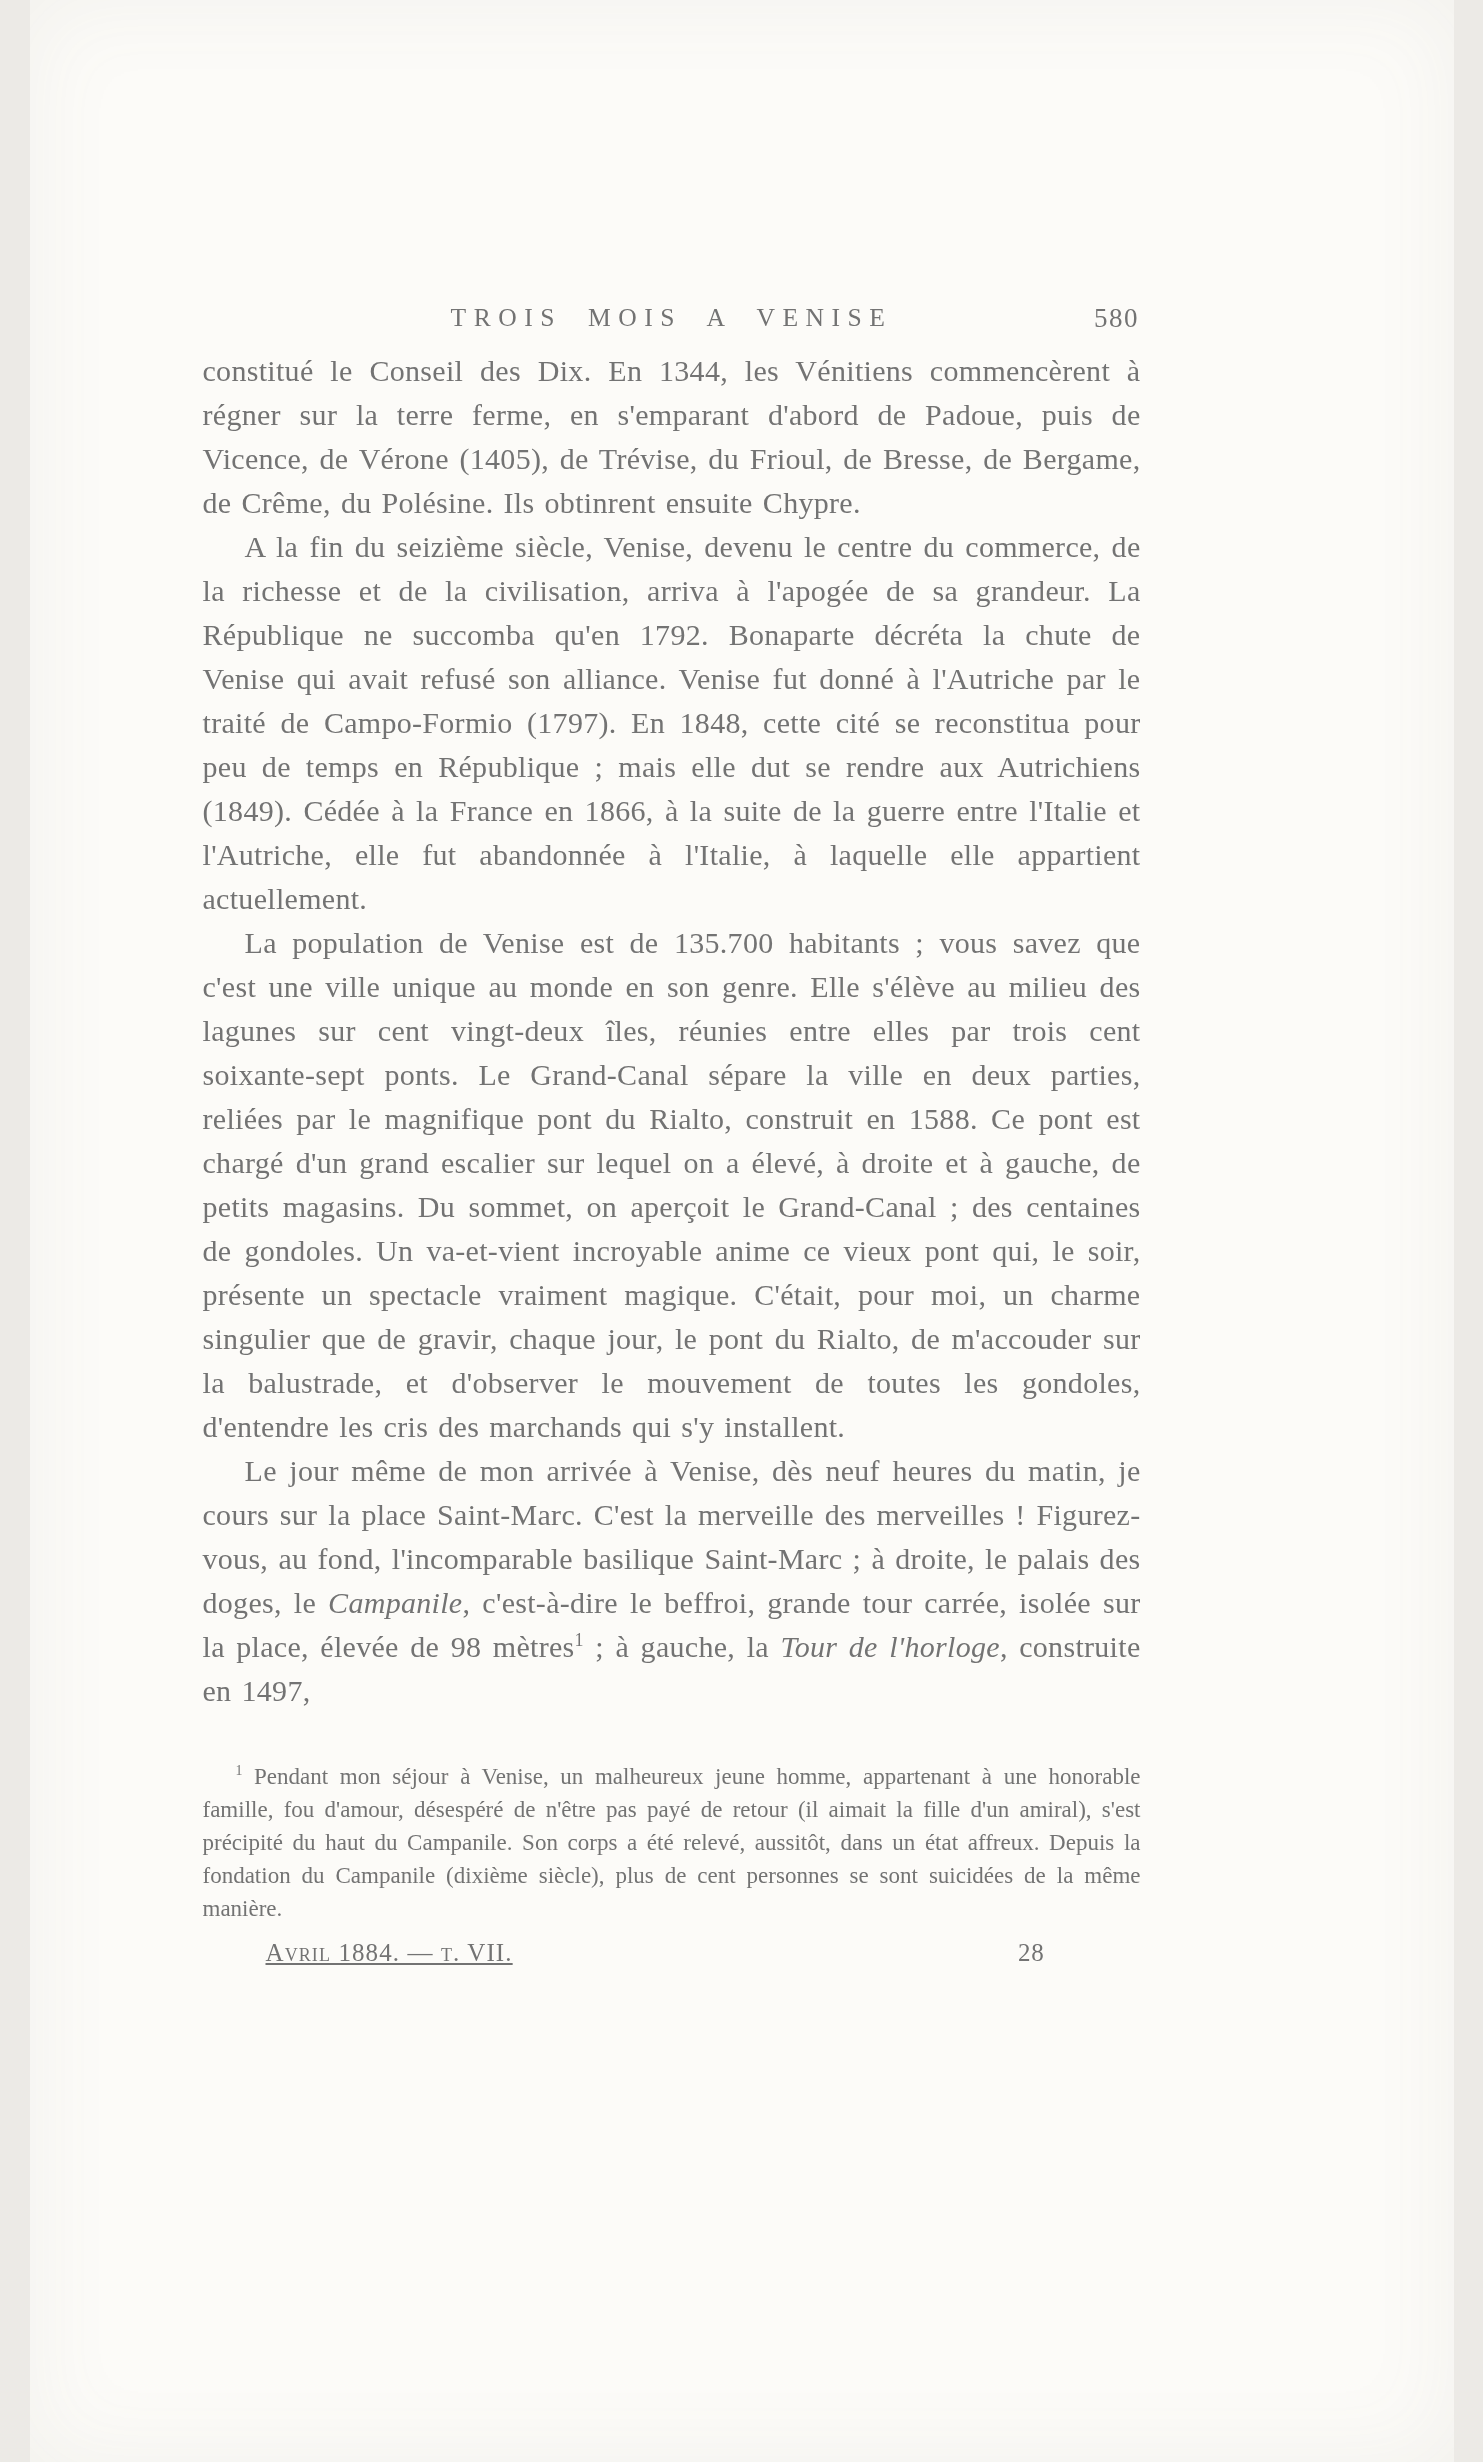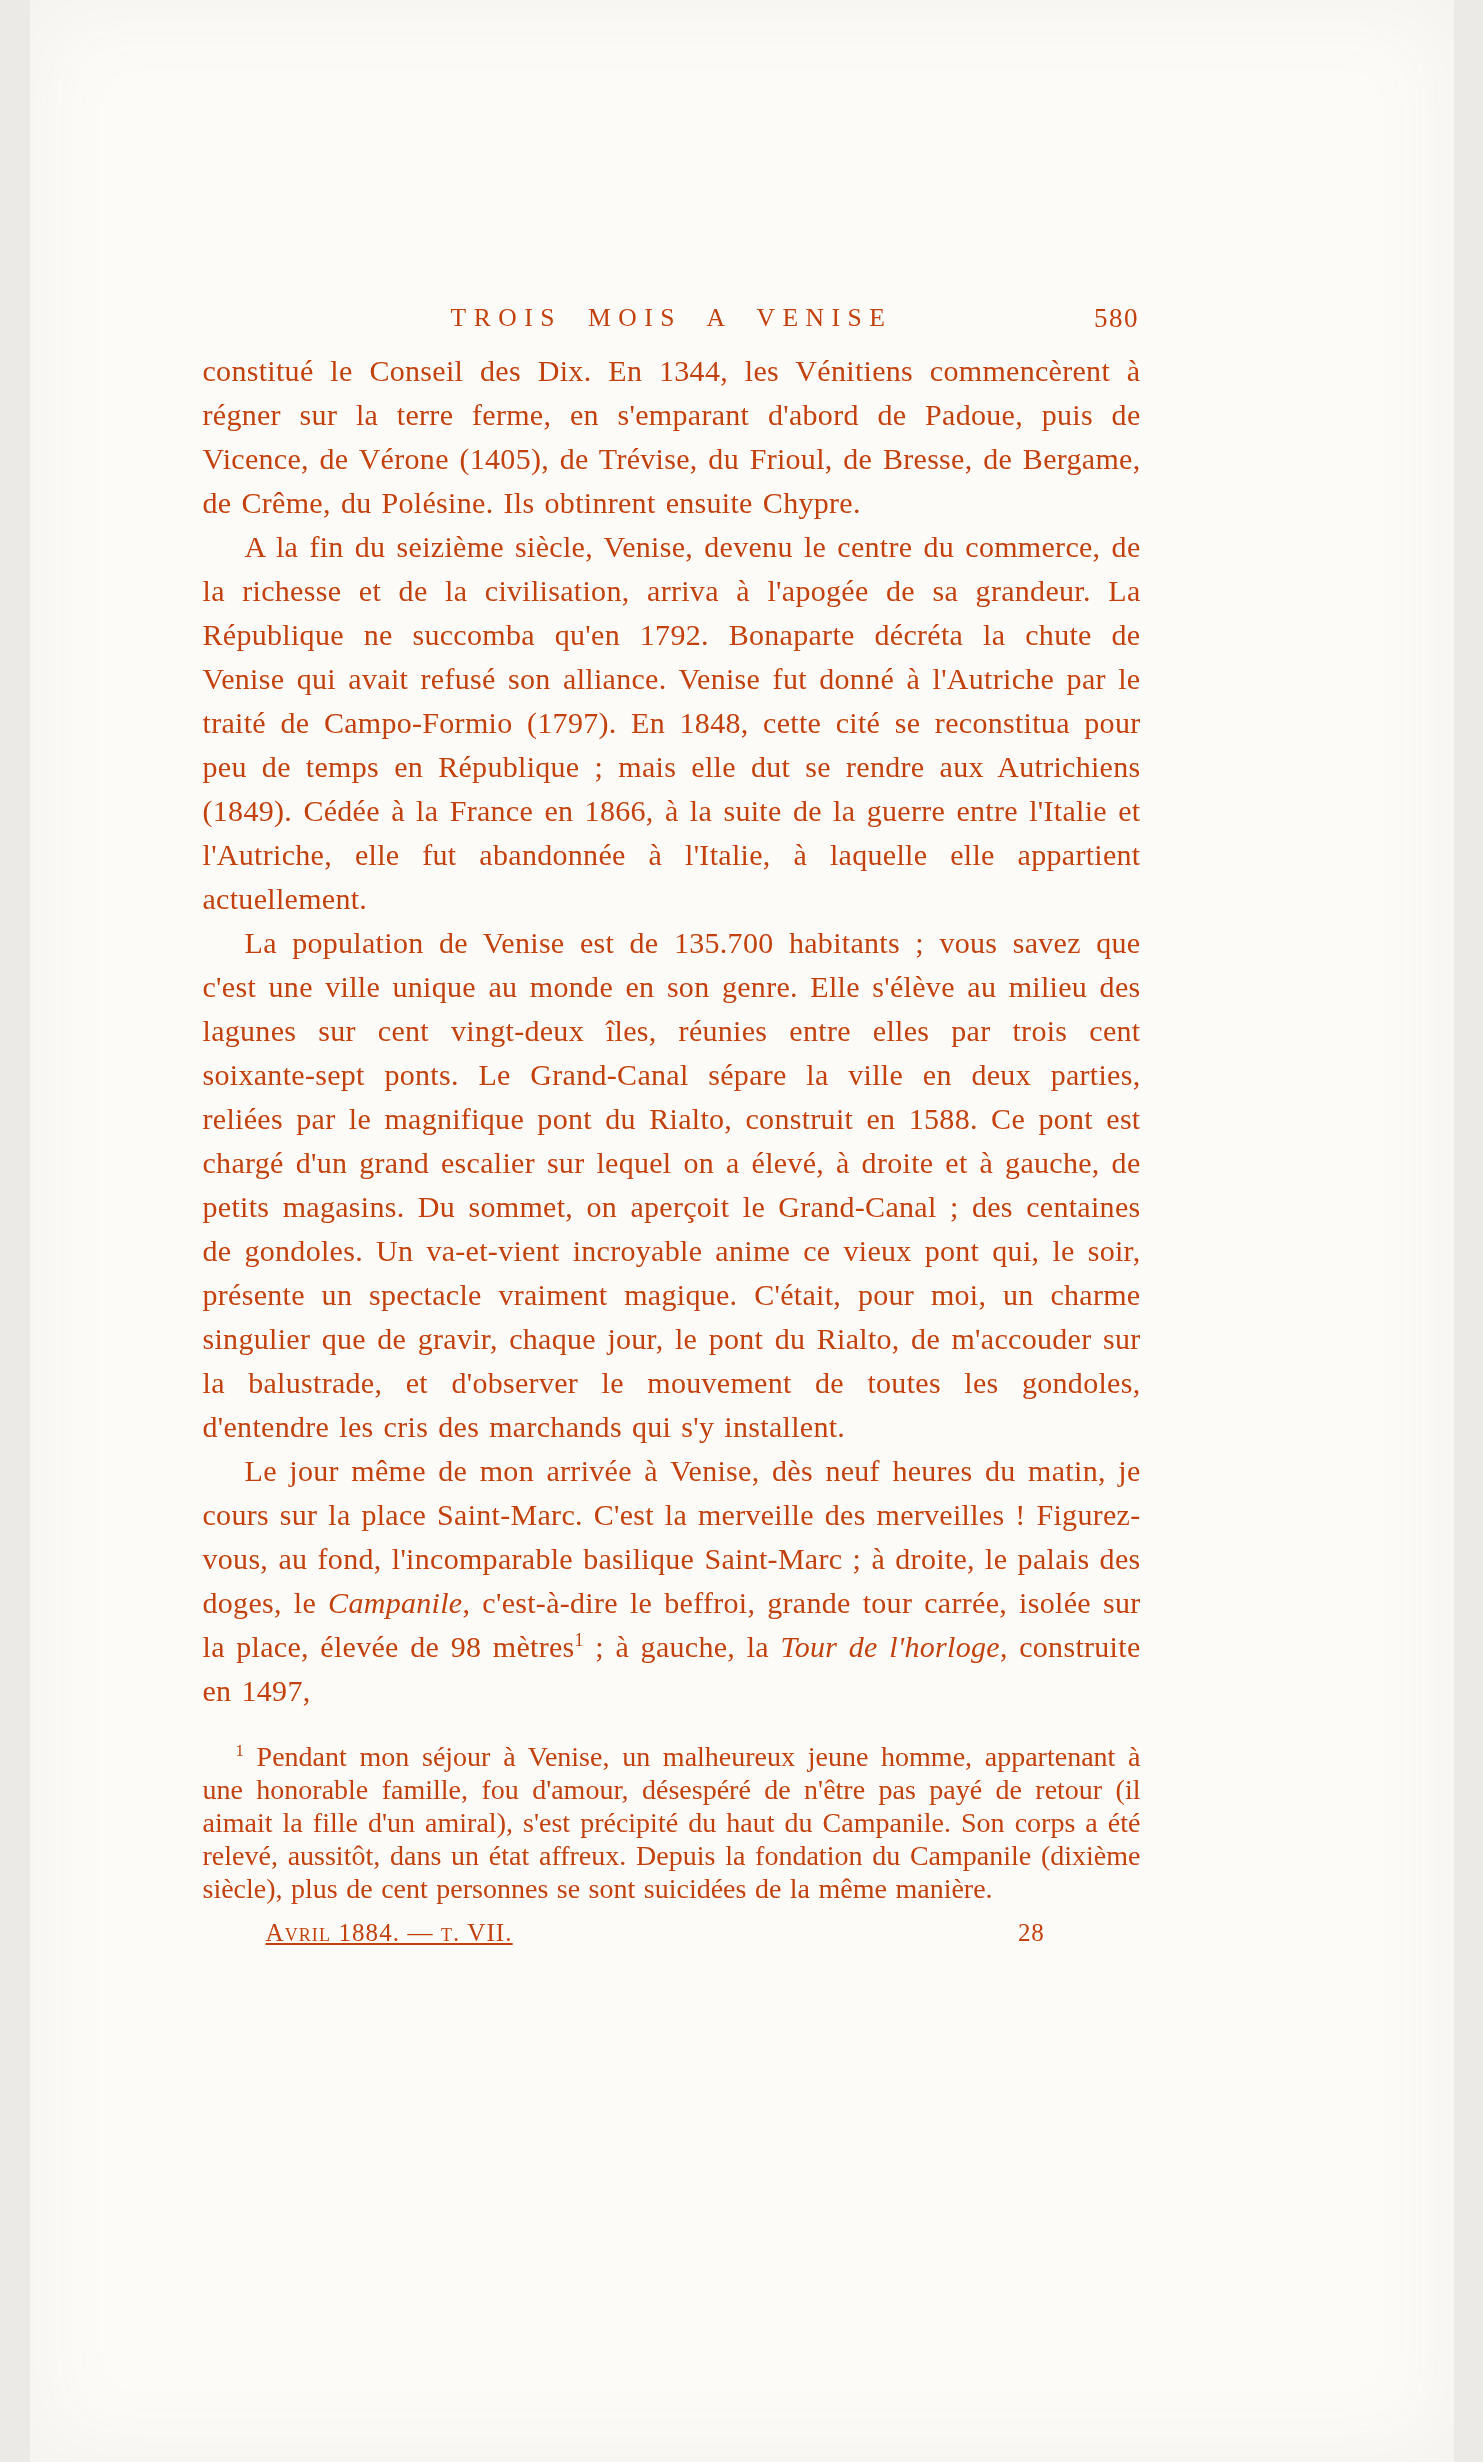--- a/index.html
+++ b/index.html
@@ -7,21 +7,21 @@
       padding: 0;
       background: #eceae6;
       font-family: "Liberation Serif", "DejaVu Serif", serif;
     }
     .page {
       position: relative;
       width: 1424px;
       height: 2462px;
       margin: 0 auto;
       background: #fcfbf8;
-      color: #c2410c;
+      color: #737373;
       overflow: hidden;
       box-shadow: inset 0 0 90px rgba(120,110,95,0.07);
     }
     .content {
       position: absolute;
       left: 173px;
       top: 303px;
       width: 938px;
     }
     .running-header {
@@ -62,22 +62,22 @@
     }
     .italic {
       font-style: italic;
     }
     sup {
       font-size: 0.6em;
       line-height: 0;
       vertical-align: super;
     }
     .footnote {
-      margin-top: 27px;
-      font-size: 28px;
+      margin-top: 47px;
+      font-size: 23px;
       line-height: 33px;
       text-align: justify;
       word-spacing: 1.5px;
       hyphens: auto;
     }
     .fn-para {
       margin: 0;
       text-indent: 33px;
     }
     .footer {

